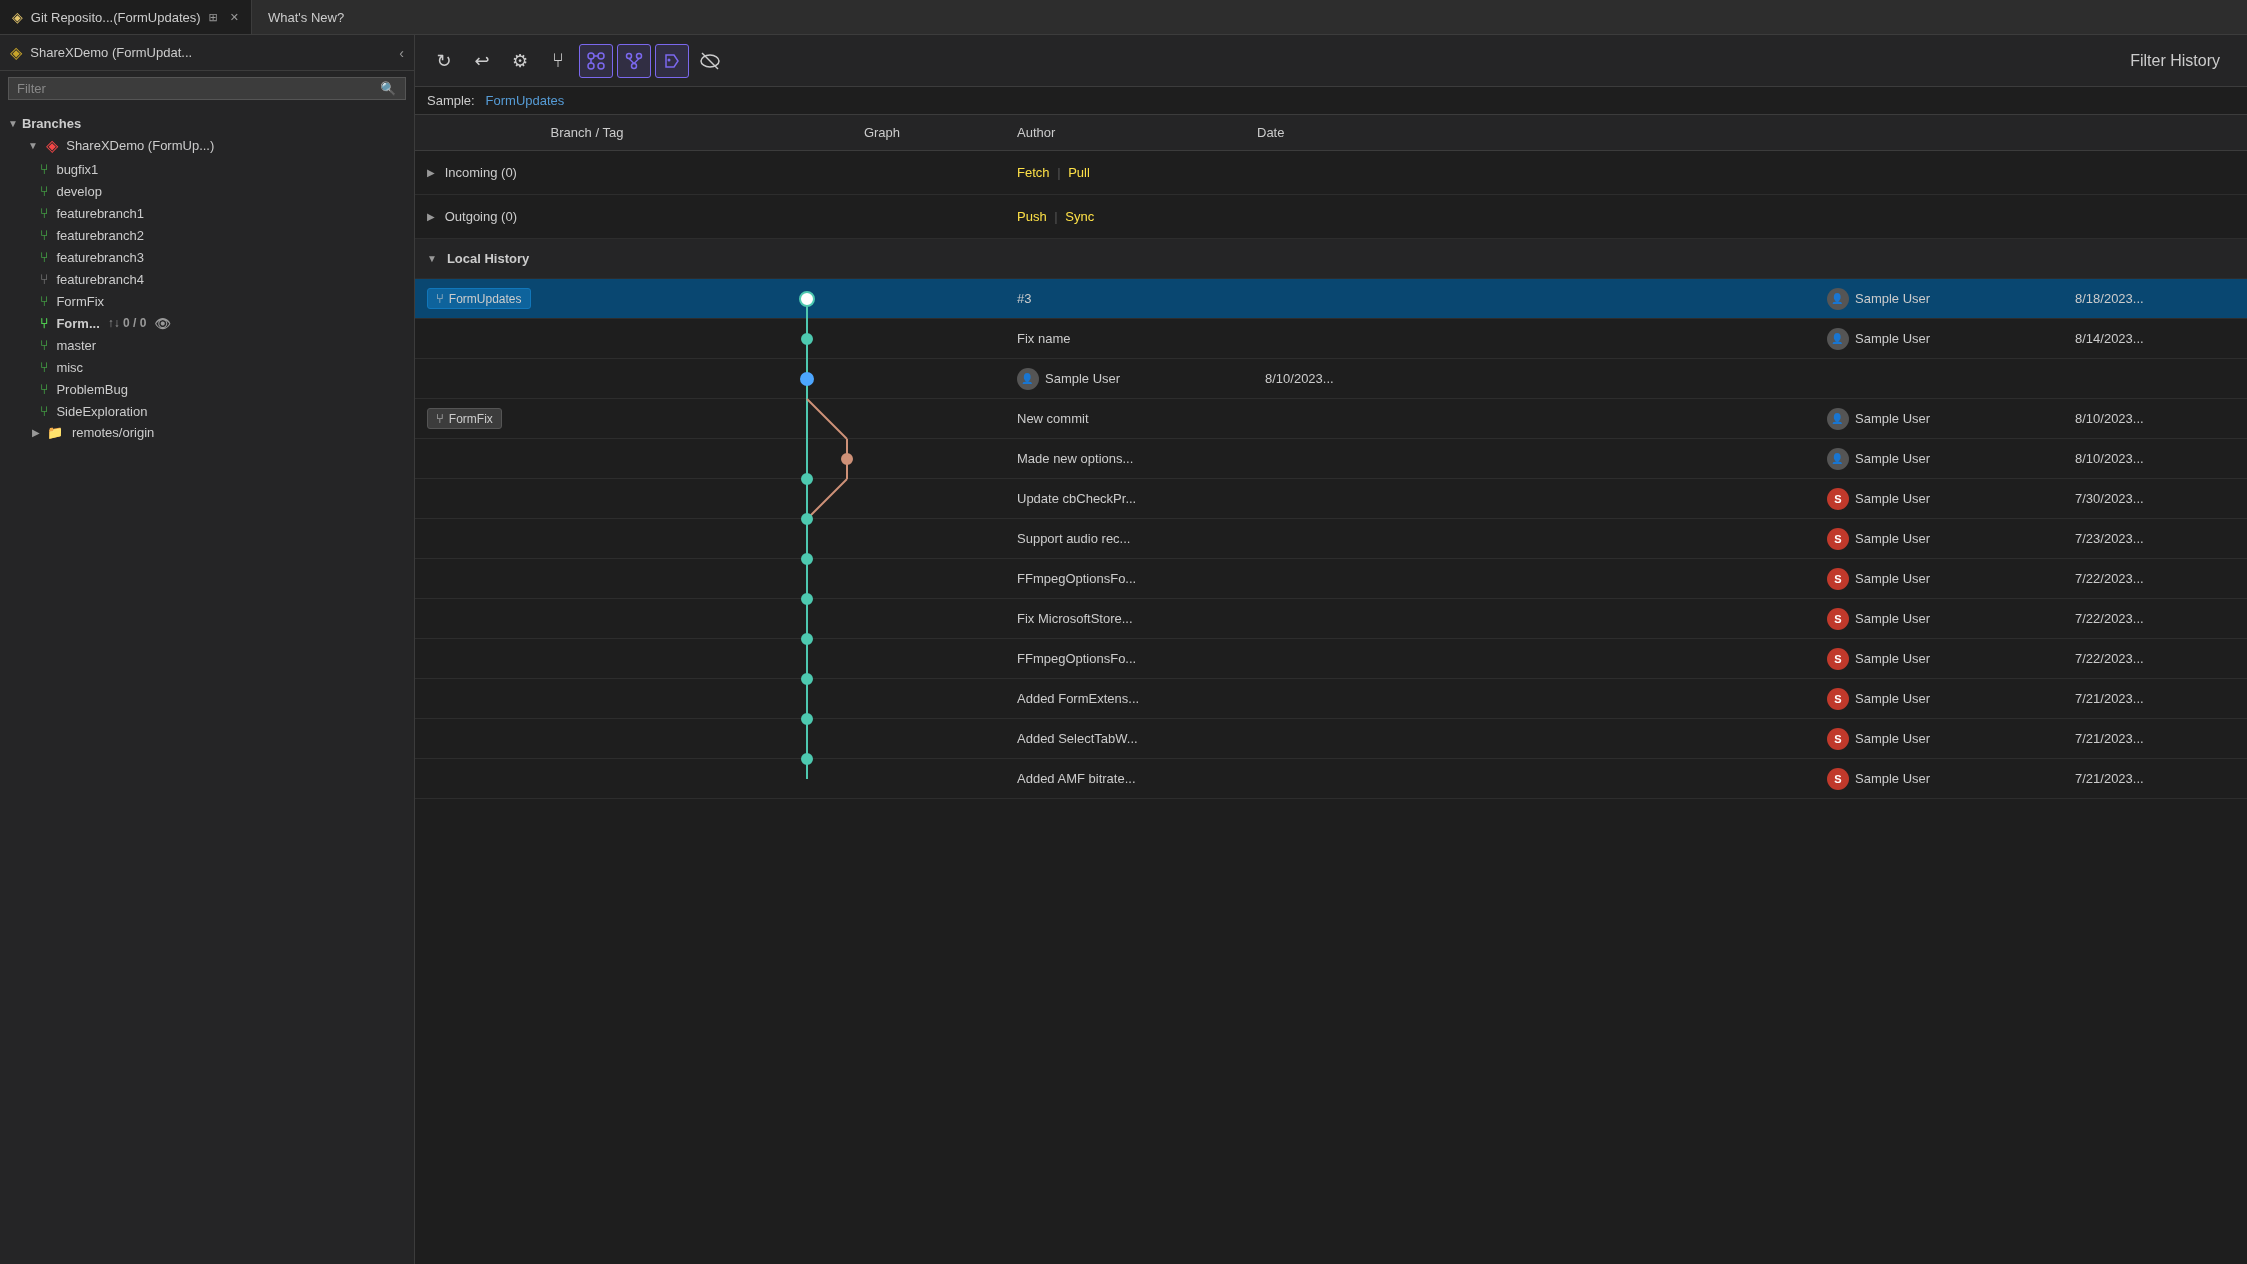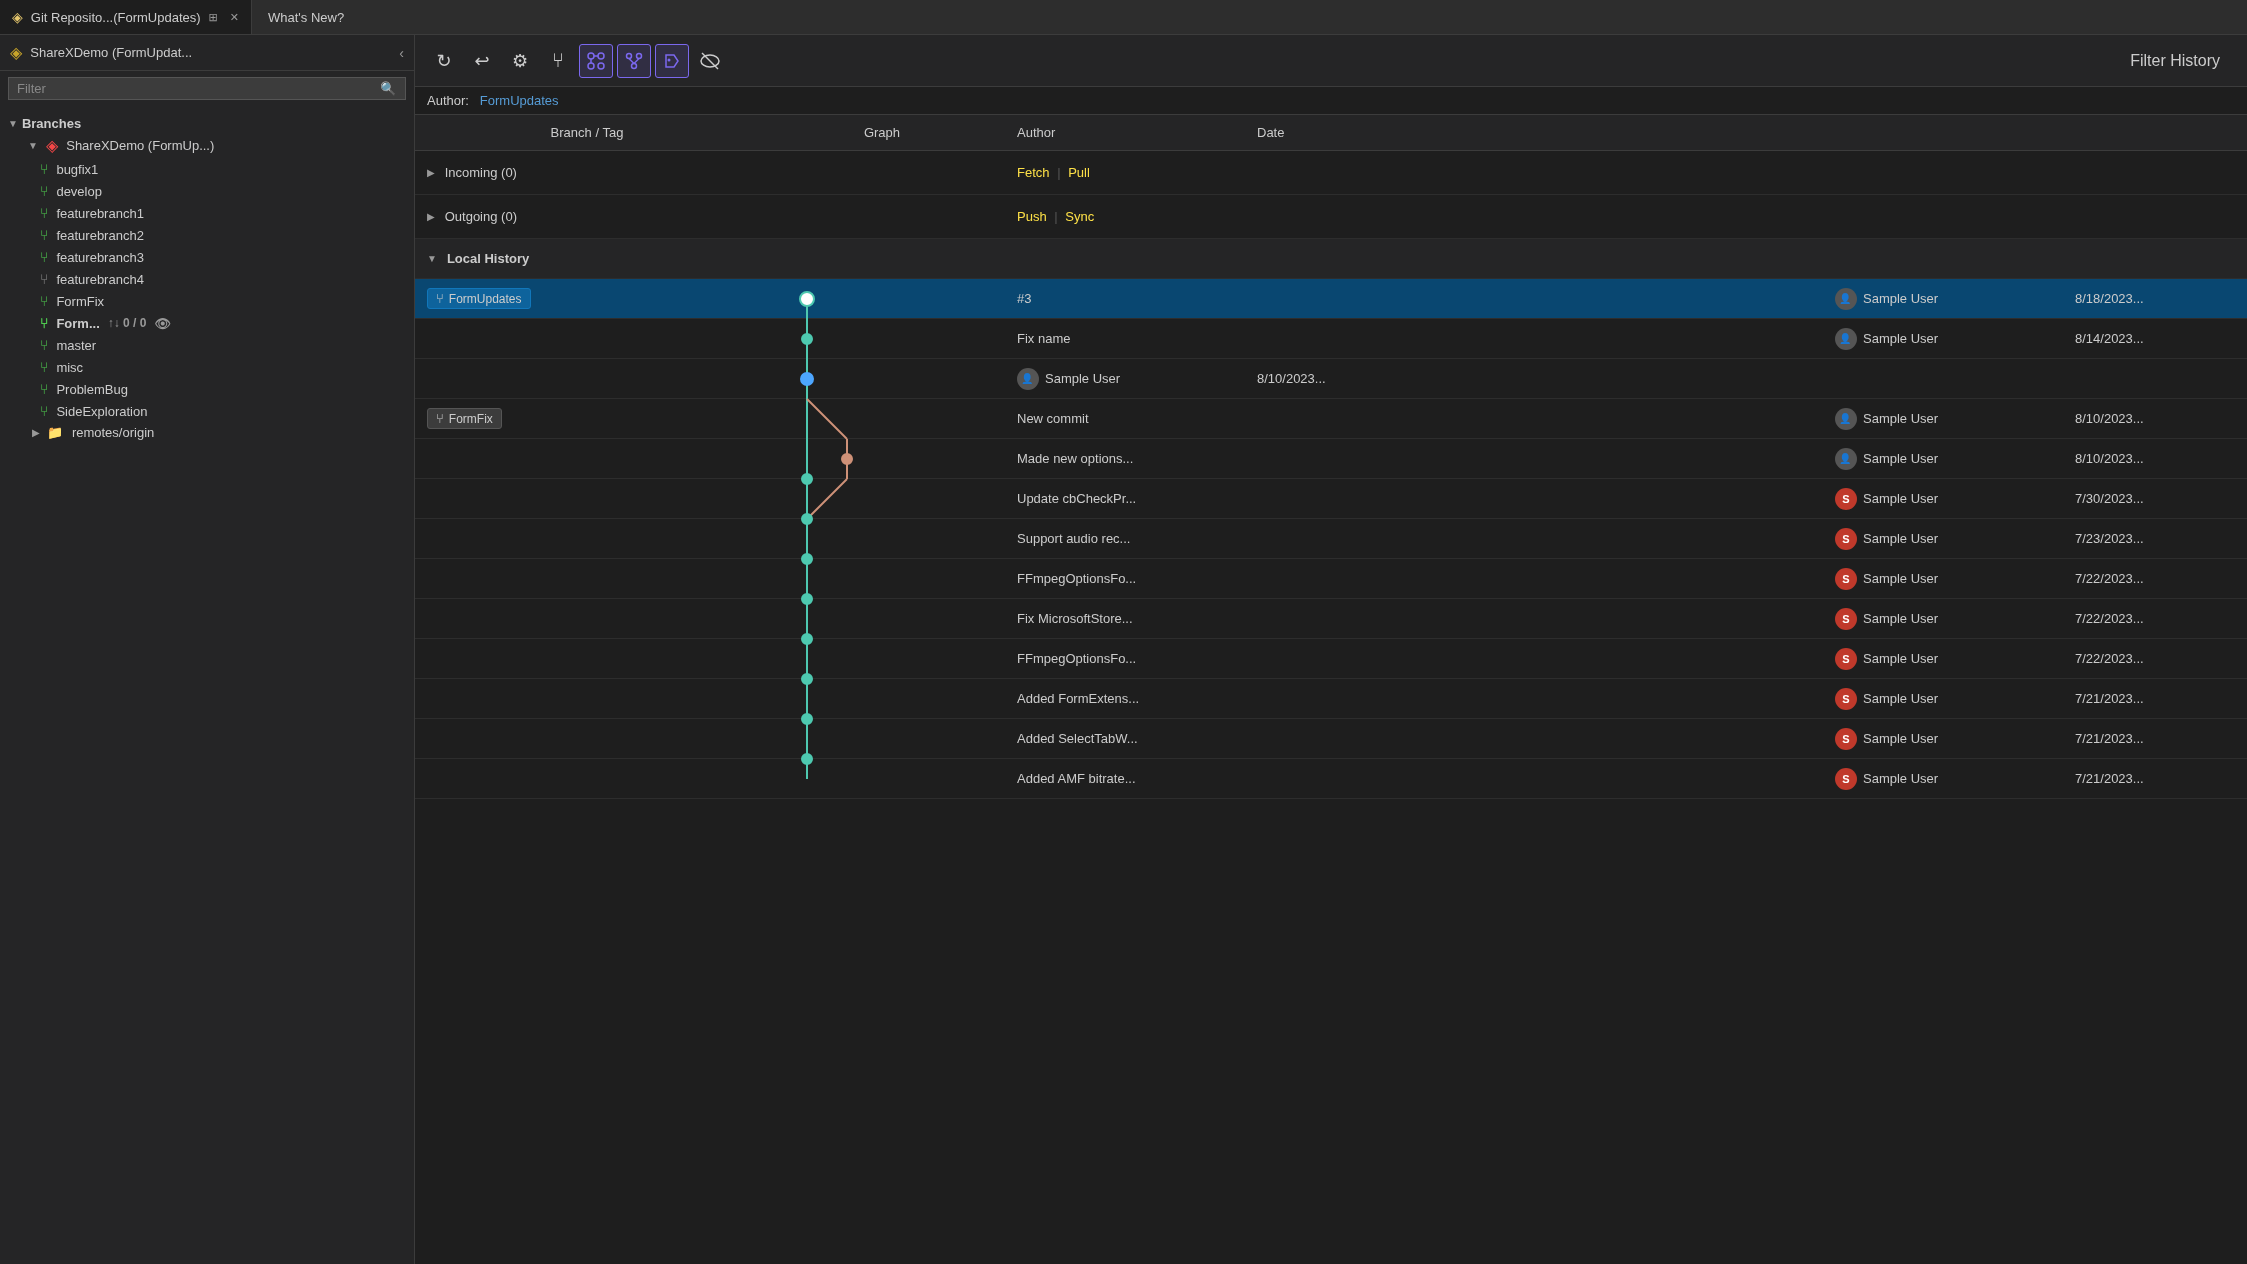--- a/index.html
+++ b/index.html
@@ -248,21 +248,21 @@
     .history-row.section-header {
       background: #252526;
       font-weight: bold;
       cursor: default;
     }
 
     .row-branch { width: 320px; flex-shrink: 0; display: flex; align-items: center; gap: 6px; }
     .row-graph { width: 270px; flex-shrink: 0; position: relative; height: 40px; display: flex; align-items: center; justify-content: center; }
     .row-message { flex: 1; color: #cccccc; white-space: nowrap; overflow: hidden; text-overflow: ellipsis; }
     .row-author { width: 240px; flex-shrink: 0; display: flex; align-items: center; gap: 6px; color: #cccccc; }
-    .row-date { width: 160px; flex-shrink: 0; color: #cccccc; }
+    .row-date { width: 160px; flex-shrink: 0; color: #cccccc; margin-left: 8px; }
 
     .branch-tag {
       display: flex;
       align-items: center;
       gap: 5px;
       background: #3c3c3c;
       border: 1px solid #555;
       border-radius: 3px;
       padding: 2px 8px;
       font-size: 12px;
@@ -456,21 +456,21 @@
             <line x1="3" y1="3" x2="19" y2="19" stroke="#ccc" stroke-width="1.5"></line>
           </svg>
       </div>
       <div class="toolbar-spacer"></div>
       <div class="filter-history-btn">
         <span>Filter History</span>
       </div>
     </div>
 
     <div class="branch-label">
-      <span>Author:</span>
+      <span>Sample:</span>
       <span>&nbsp;</span>
       <span class="branch-name">FormUpdates</span>
     </div>
 
     <div class="history-header">
       <div class="col-branch">Branch / Tag</div>
       <div class="col-graph">Graph</div>
       <div class="col-author">Author</div>
       <div class="col-date">Date</div>
     </div>

